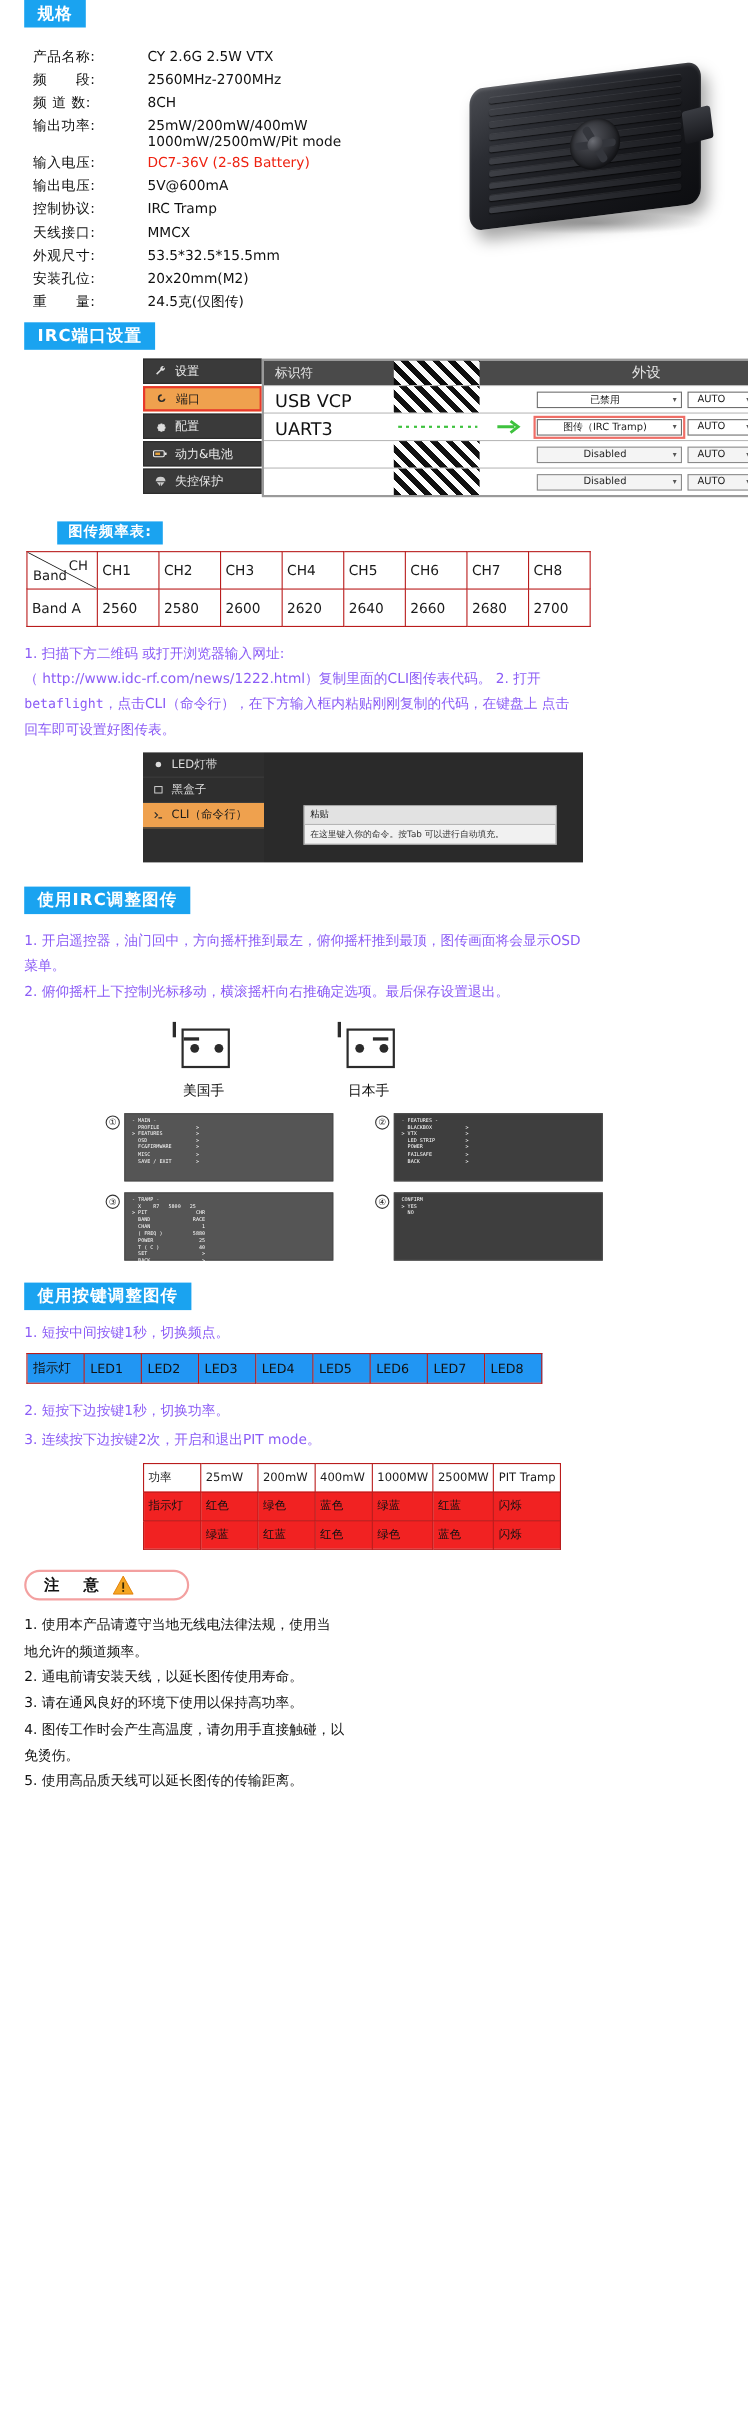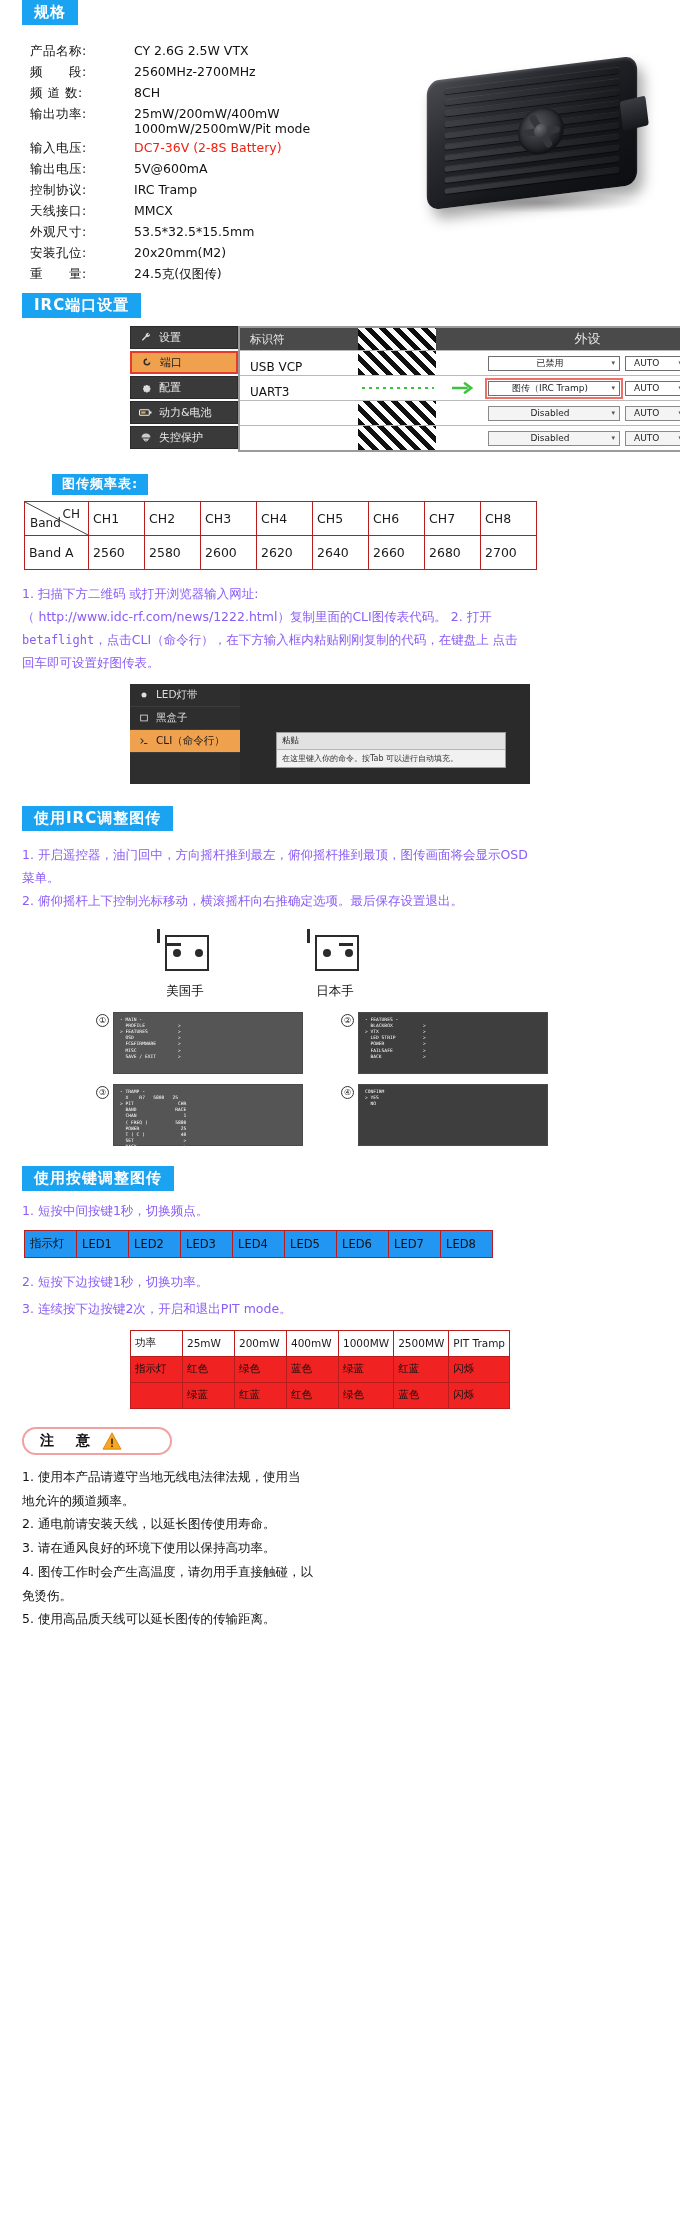--- a/index.html
+++ b/index.html
@@ -102,21 +102,21 @@
   .bf-hdr { display: flex; height: 22px; background: #4a4a4a; color: #e6e6e6; font-size: 11.5px; }
   .c-id { width: 118px; display: flex; align-items: center; padding-left: 10px; }
   .c-hatch { width: 78px; }
   .c-mid { width: 46px; }
   .c-per { flex: 1; display: flex; align-items: center; justify-content: center; font-size: 13px; }
   .hatch {
     background-image: repeating-linear-gradient(45deg,#111 0 5px,#fff 5px 10px);
   }
   .bf-hdr .hatch { background-image: repeating-linear-gradient(45deg,#0c0c0c 0 5px,#fafafa 5px 10px); }
   .bf-row { display: flex; height: 25px; border-top: 1px solid #b9b9b9; background: #fff; }
-  .bf-row .c-id { color: #111; font-size: 12px; align-items: flex-end; padding-bottom: 1px; }
+  .bf-row .c-id { color: #111; font-size: 16px; align-items: flex-end; padding-bottom: 1px; }
   .bf-row .c-mid { position: relative; }
   .bf-cells { flex: 1; display: flex; align-items: center; gap: 5px; padding: 0 6px; }
   .sel {
     height: 15px; border: 1px solid #6f6f6f; background: #fff;
     display: flex; align-items: center; justify-content: center;
     font-size: 9px; color: #1c1c1c; position: relative; padding: 0 14px 0 6px;
   }
   .sel.peri { width: 132px; }
   .sel.auto { width: 62px; justify-content: flex-start; padding-left: 8px; }
   .sel::after {

